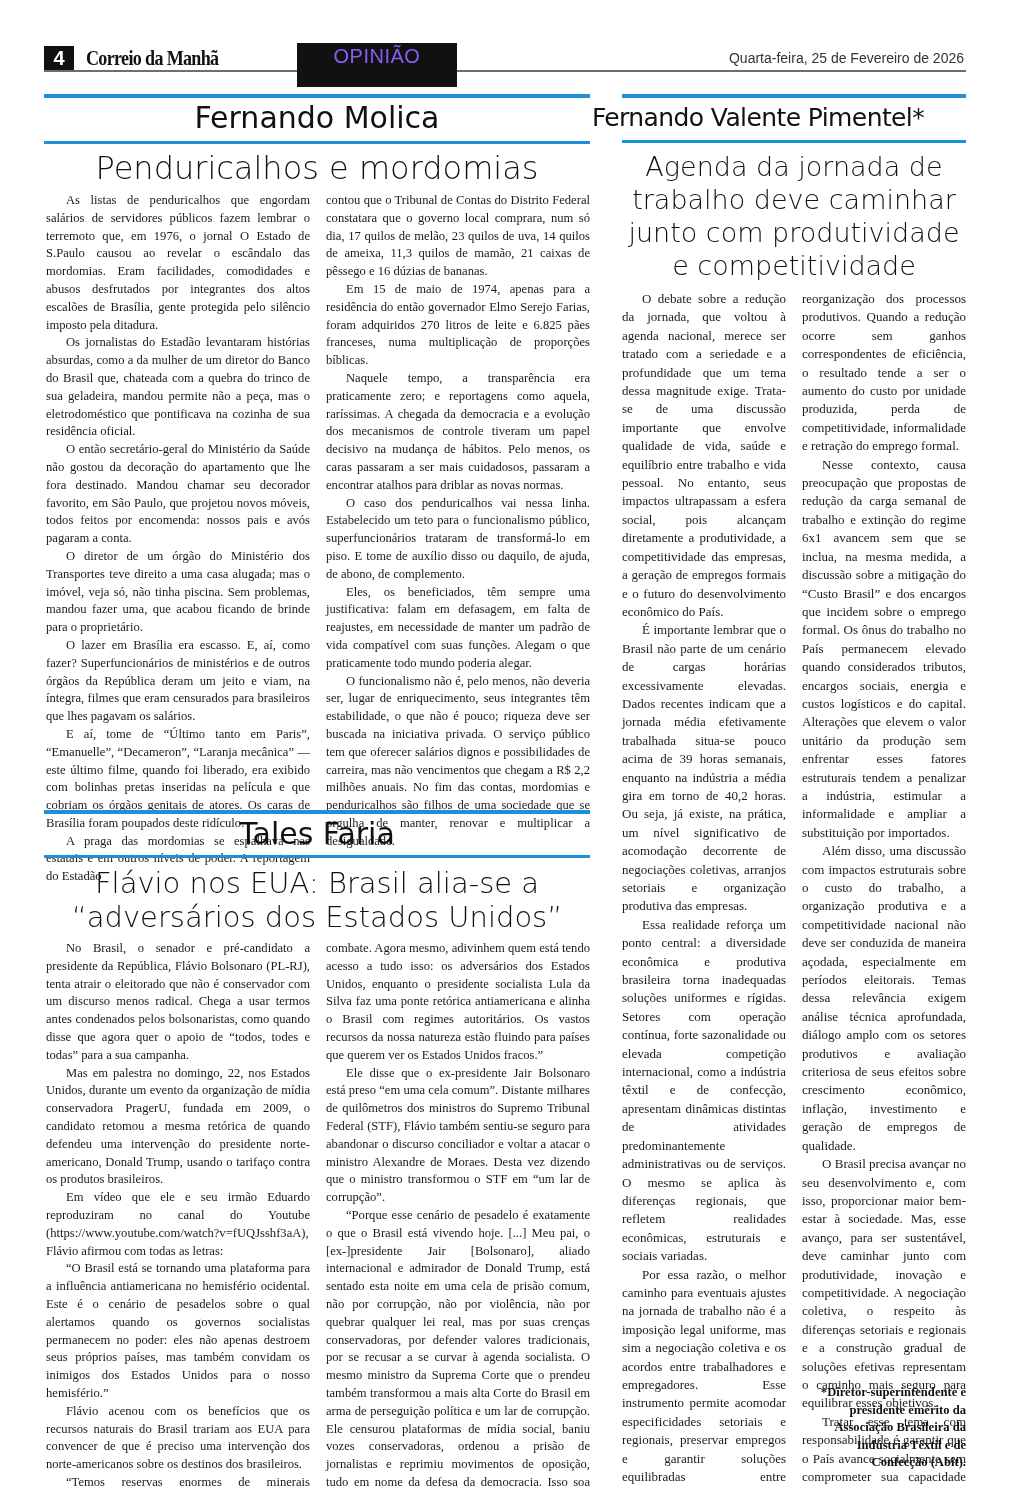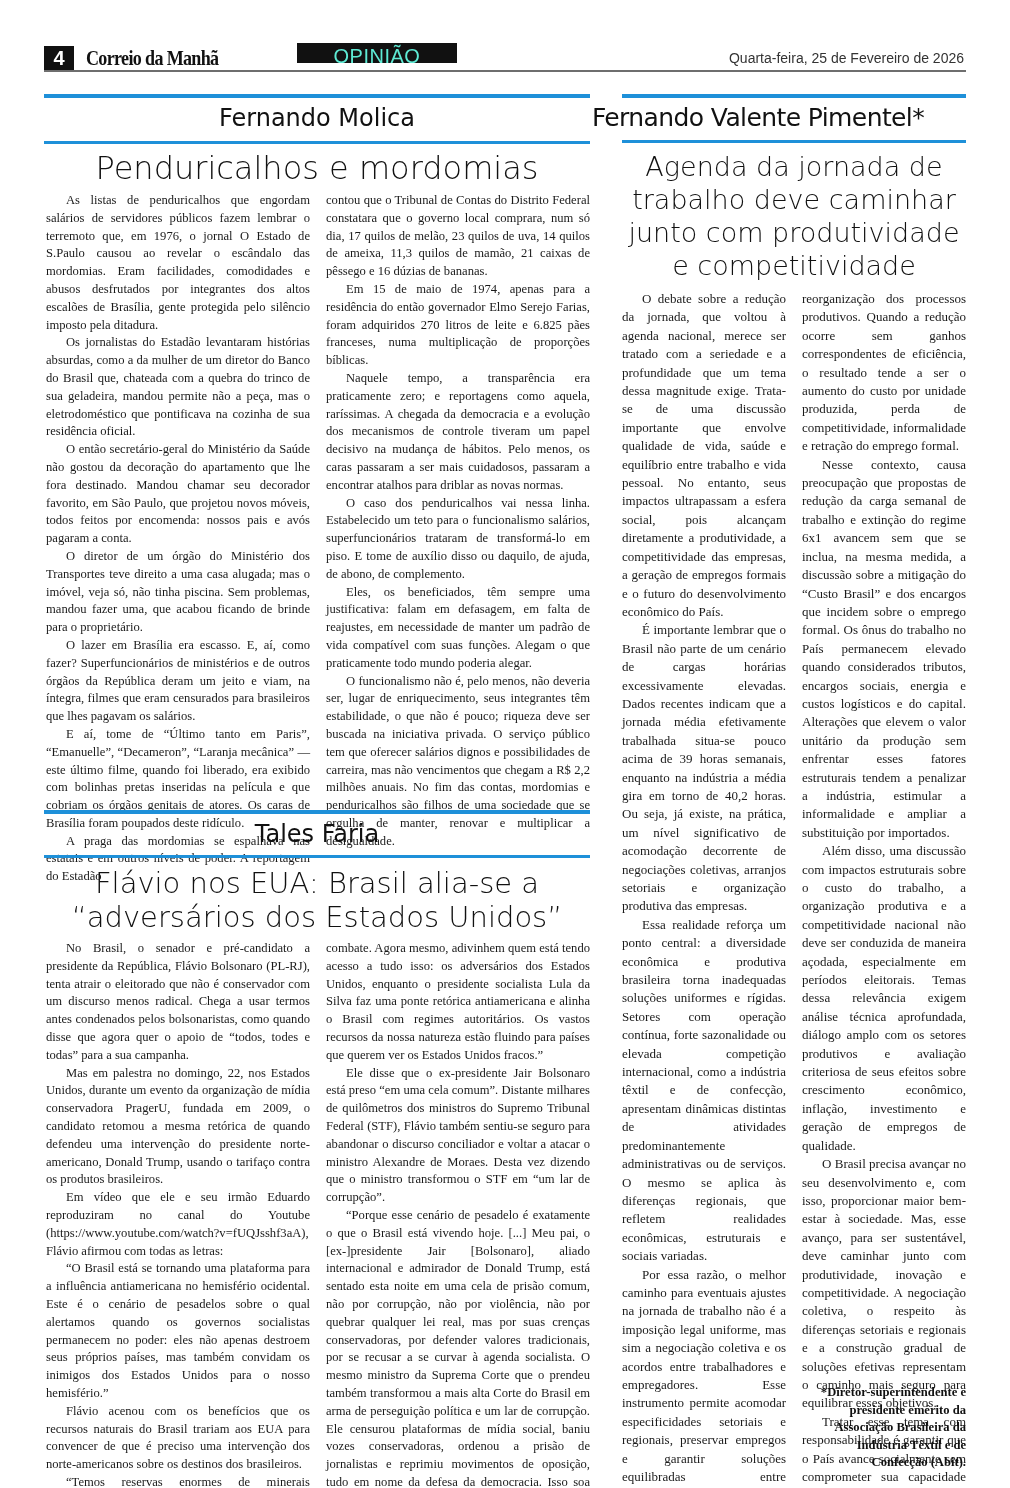--- a/index.html
+++ b/index.html
@@ -5,28 +5,28 @@
   * { box-sizing: border-box; margin: 0; padding: 0; }
   html, body { width: 1010px; height: 1488px; background: #ffffff; overflow: hidden; }
   body { position: relative; font-family: "Liberation Serif", serif; color: #1a1a1a; }
 
   
   .masthead { position: absolute; left: 44px; top: 46px; width: 922px; height: 26px; border-bottom: 2px solid #6e6e6e; }
   .page-num { position: absolute; left: 0; top: 0; width: 30px; height: 24px; background: #111; color: #fff;
     font-family: "Liberation Sans", sans-serif; font-weight: bold; font-size: 20px; line-height: 24px; text-align: center; }
   .paper-name { position: absolute; left: 42px; top: -1px; font-family: "Liberation Serif", serif; font-weight: bold;
     font-size: 22px; letter-spacing: -0.8px; transform: scaleX(0.82); transform-origin: left center; color: #111; }
-  .section-badge { position: absolute; left: 253px; top: -3px; width: 160px; height: 20px; background: #111; color: #5eead4;
+  .section-badge { position: absolute; left: 253px; top: -3px; width: 160px; height: 44px; background: #111; color: #8b5cf6;
     font-family: "Liberation Sans", sans-serif; font-size: 20px; line-height: 27px; text-align: center; letter-spacing: 0.5px; }
   .date { position: absolute; right: 2px; top: 4px; font-family: "Liberation Sans", sans-serif; font-size: 14px; color: #333; }
 
   
   .rule { position: absolute; height: 4px; background: #1e90d9; }
   .rule.thin { height: 3px; }
-  .author { position: absolute; font-family: "DejaVu Sans", sans-serif; font-size: 24px; text-align: center; color: #111; font-weight: 500; }
+  .author { position: absolute; font-family: "DejaVu Sans", sans-serif; font-size: 30px; text-align: center; color: #111; font-weight: 500; }
   .headline { position: absolute; font-family: "DejaVu Sans", sans-serif; font-weight: 300; text-align: center; color: #111; }
 
   
   .col { position: absolute; font-family: "Liberation Serif", serif; font-size: 12.6px; line-height: 17.8px;
     text-align: justify; hyphens: auto; color: #1a1a1a; }
   .col p { text-indent: 20px; }
   .col.narrow { font-size: 13px; line-height: 18.4px; }
   .credit { position: absolute; font-family: "Liberation Serif", serif; font-weight: bold; font-size: 12.6px;
     line-height: 17.5px; text-align: right; color: #111; margin-top: 20px; }
 </style>
@@ -51,21 +51,21 @@
     <p>O então secretário-geral do Ministério da Saúde não gostou da decoração do apartamento que lhe fora destinado. Mandou chamar seu decorador favorito, em São Paulo, que projetou novos móveis, todos feitos por encomenda: nossos pais e avós pagaram a conta.</p>
     <p>O diretor de um órgão do Ministério dos Transportes teve direito a uma casa alugada; mas o imóvel, veja só, não tinha piscina. Sem problemas, mandou fazer uma, que acabou ficando de brinde para o proprietário.</p>
     <p>O lazer em Brasília era escasso. E, aí, como fazer? Superfuncionários de ministérios e de outros órgãos da República deram um jeito e viam, na íntegra, filmes que eram censurados para brasileiros que lhes pagavam os salários.</p>
     <p>E aí, tome de “Último tanto em Paris”, “Emanuelle”, “Decameron”, “Laranja mecânica” — este último filme, quando foi liberado, era exibido com bolinhas pretas inseridas na película e que cobriam os órgãos genitais de atores. Os caras de Brasília foram poupados deste ridículo.</p>
     <p>A praga das mordomias se espalhava nas estatais e em outros níveis de poder. A reportagem do Estadão</p>
   </div>
   <div class="col" style="left:326px; top:192px; width:264px;">
     <p style="text-indent:0">contou que o Tribunal de Contas do Distrito Federal constatara que o governo local comprara, num só dia, 17 quilos de melão, 23 quilos de uva, 14 quilos de ameixa, 11,3 quilos de mamão, 21 caixas de pêssego e 16 dúzias de bananas.</p>
     <p>Em 15 de maio de 1974, apenas para a residência do então governador Elmo Serejo Farias, foram adquiridos 270 litros de leite e 6.825 pães franceses, numa multiplicação de proporções bíblicas.</p>
     <p>Naquele tempo, a transparência era praticamente zero; e reportagens como aquela, raríssimas. A chegada da democracia e a evolução dos mecanismos de controle tiveram um papel decisivo na mudança de hábitos. Pelo menos, os caras passaram a ser mais cuidadosos, passaram a encontrar atalhos para driblar as novas normas.</p>
-    <p>O caso dos penduricalhos vai nessa linha. Estabelecido um teto para o funcionalismo salários, superfuncionários trataram de transformá-lo em piso. E tome de auxílio disso ou daquilo, de ajuda, de abono, de complemento.</p>
+    <p>O caso dos penduricalhos vai nessa linha. Estabelecido um teto para o funcionalismo público, superfuncionários trataram de transformá-lo em piso. E tome de auxílio disso ou daquilo, de ajuda, de abono, de complemento.</p>
     <p>Eles, os beneficiados, têm sempre uma justificativa: falam em defasagem, em falta de reajustes, em necessidade de manter um padrão de vida compatível com suas funções. Alegam o que praticamente todo mundo poderia alegar.</p>
     <p>O funcionalismo não é, pelo menos, não deveria ser, lugar de enriquecimento, seus integrantes têm estabilidade, o que não é pouco; riqueza deve ser buscada na iniciativa privada. O serviço público tem que oferecer salários dignos e possibilidades de carreira, mas não vencimentos que chegam a R$ 2,2 milhões anuais. No fim das contas, mordomias e penduricalhos são filhos de uma sociedade que se orgulha de manter, renovar e multiplicar a desigualdade.</p>
   </div>
 </section>
 
 <section>
   <div class="rule" style="left:44px; top:810px; width:546px;"></div>
   <h2 class="author" style="left:44px; top:814px; width:546px; height:40px; line-height:40px;">Tales Faria</h2>
   <div class="rule thin" style="left:44px; top:855px; width:546px;"></div>
   <h1 class="headline" style="left:44px; top:866px; width:546px; font-size:29px; line-height:34px;">Flávio nos EUA: Brasil alia-se a “adversários dos Estados Unidos”</h1>

